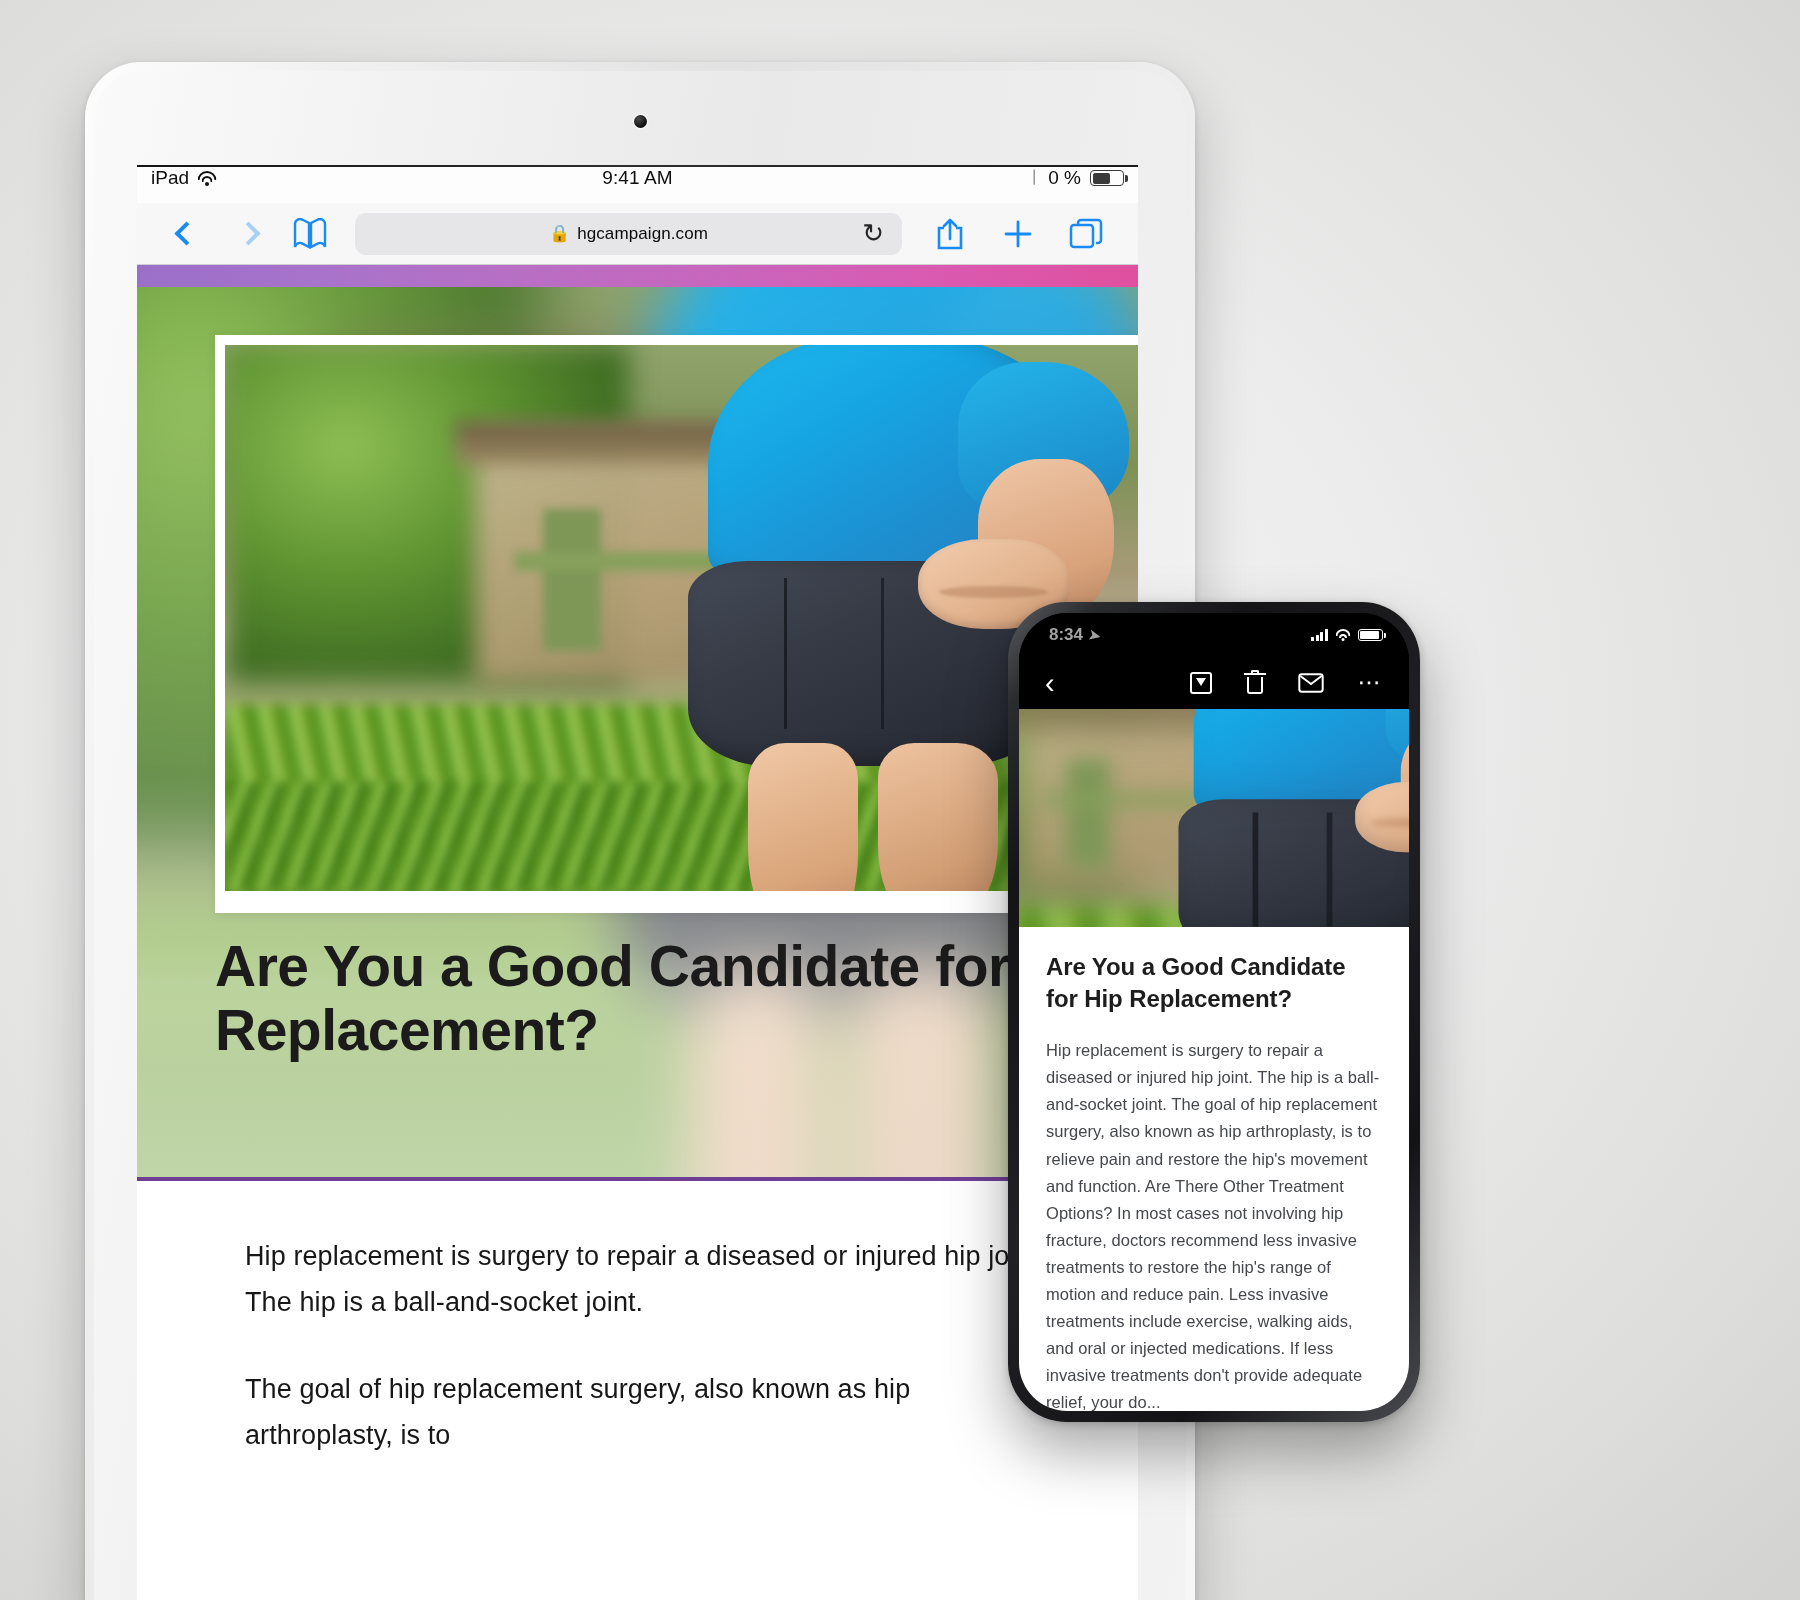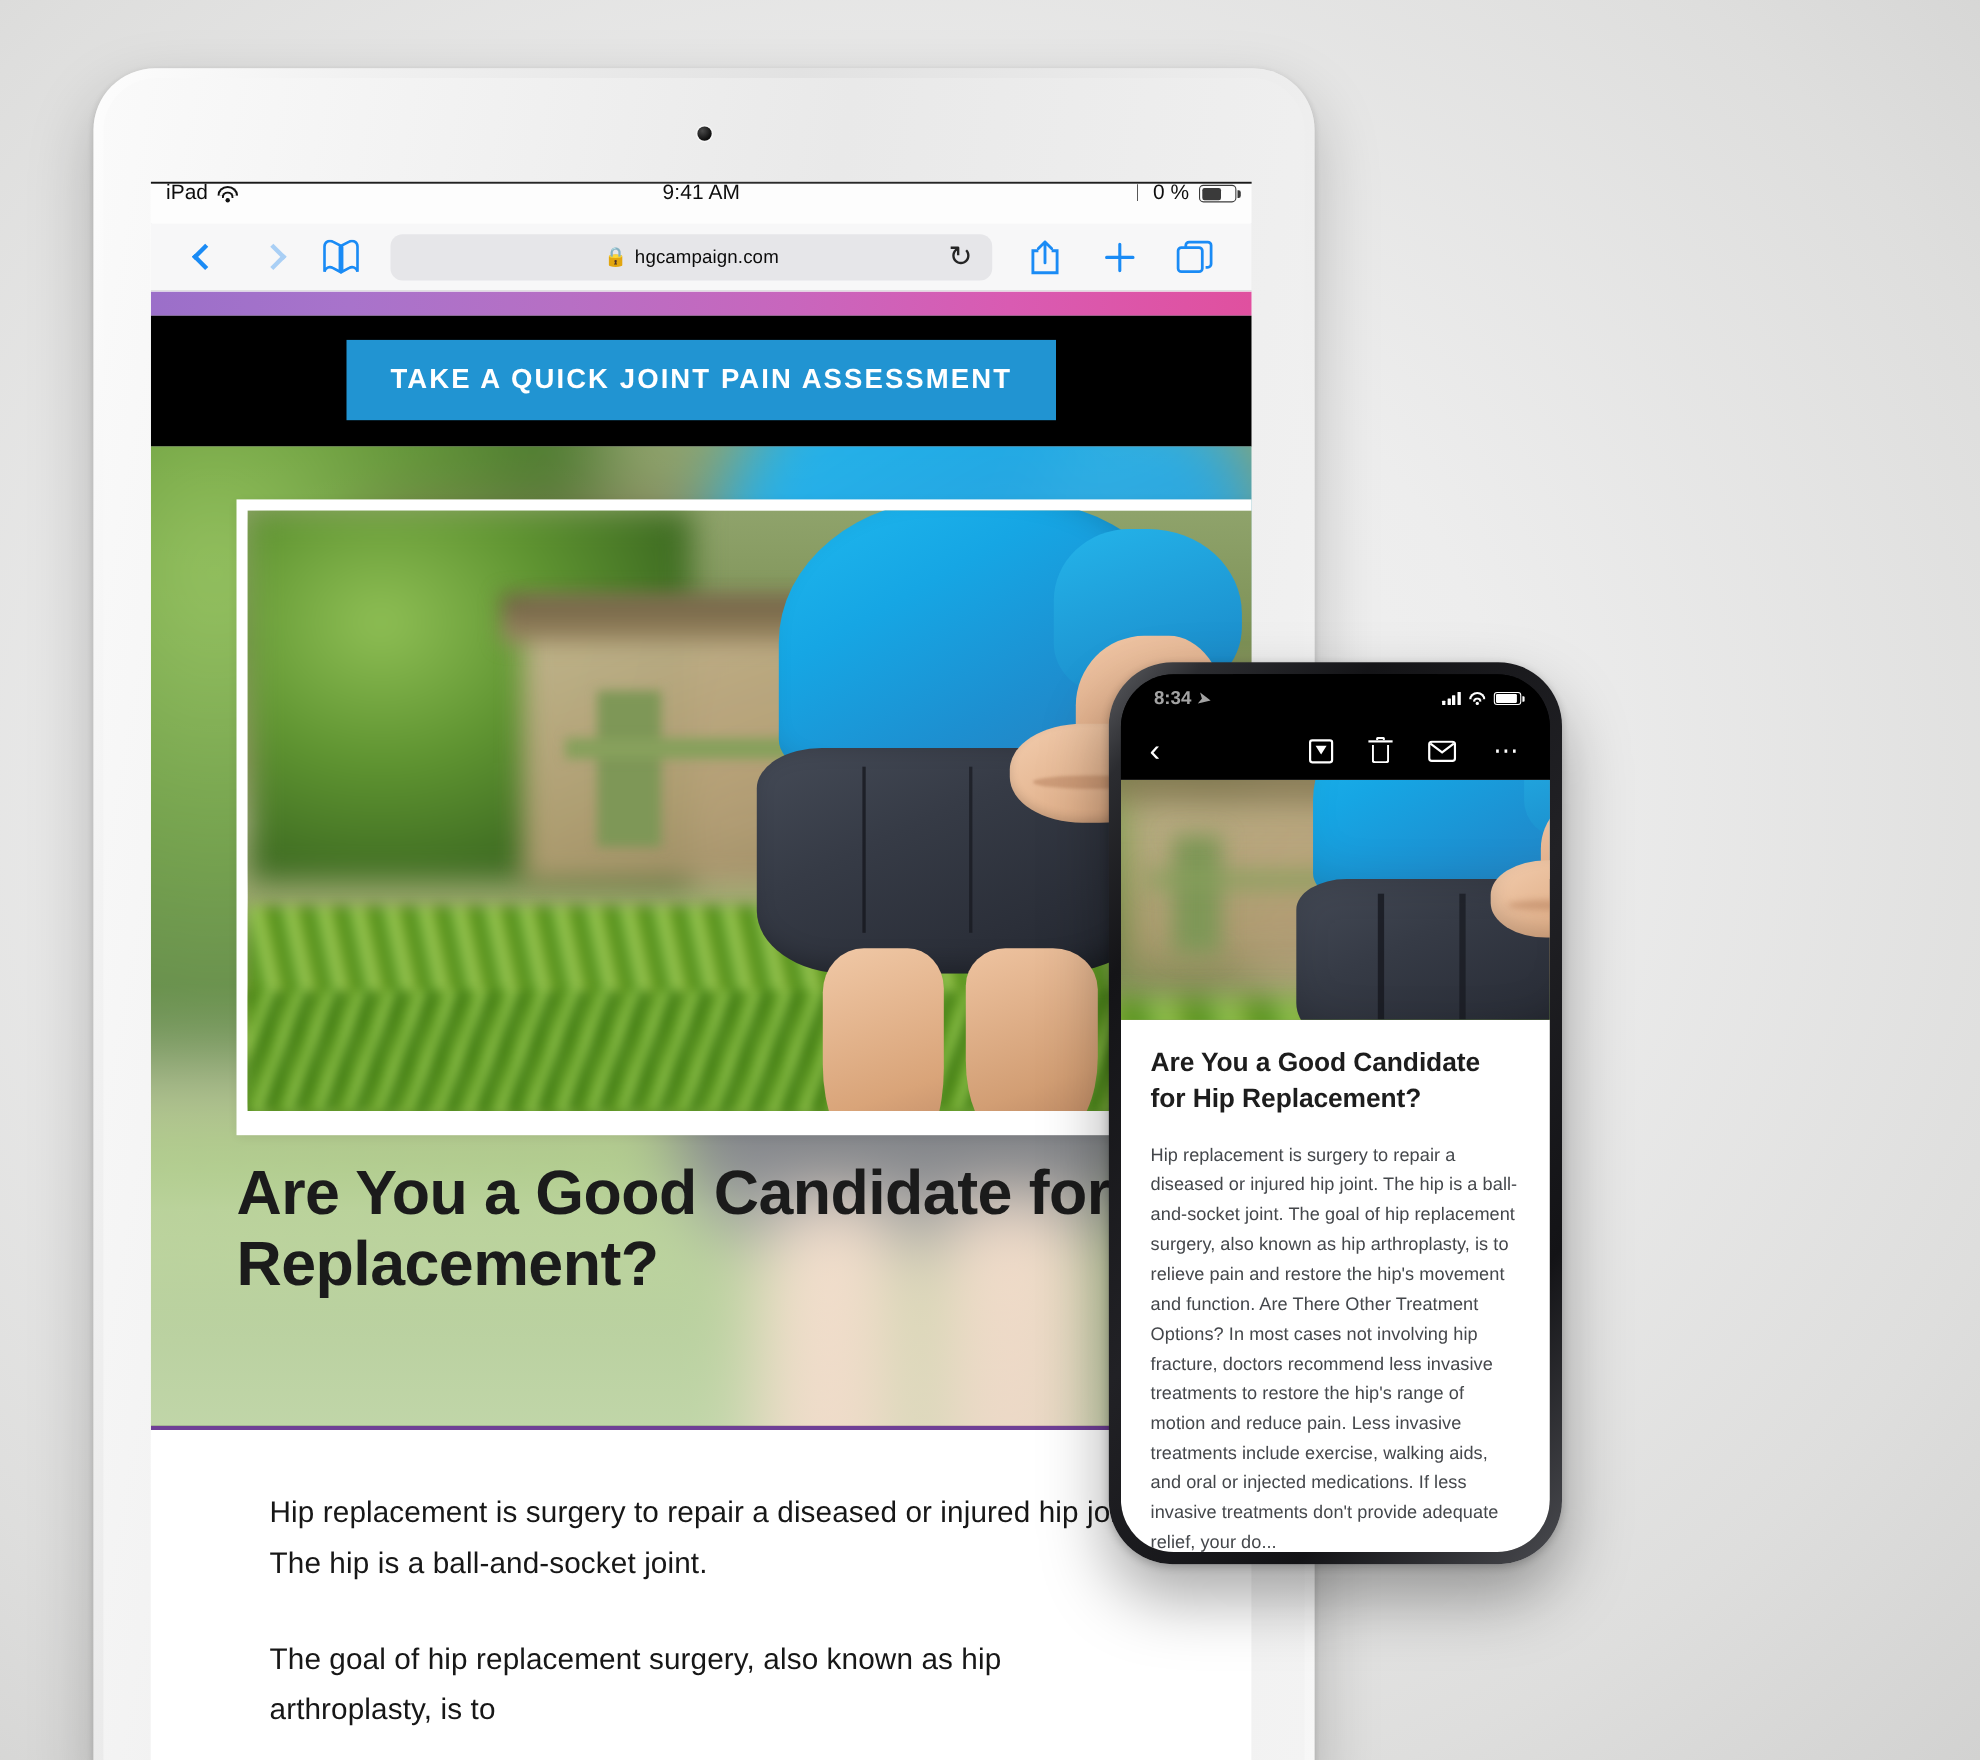--- a/index.html
+++ b/index.html
@@ -48,22 +48,22 @@
   .ipad-screen-topline {
     position: absolute; left: 0; top: 0; right: 0; height: 2px;
     background: linear-gradient(90deg,#151515,#2e2e2e 50%,#1a1a1a);
     z-index: 20;
   }
 
   
   .ipad-statusbar {
     height: 38px;
     background: #fdfdfd;
-    display: flex; align-items: flex-start;
-    padding: 0 14px;
+    display: flex; align-items: flex-end;
+    padding: 14px 14px;
     font-size: 19px; color: #0d0d0d;
     position: relative;
   }
   .sb-left { display: flex; align-items: center; gap: 8px; }
   .sb-center {
     position: absolute; left: 0; right: 0; text-align: center;
     font-size: 19px; letter-spacing: .1px;
   }
   .sb-right {
     margin-left: auto; display: flex; align-items: center; gap: 9px;
@@ -361,23 +361,20 @@
             <rect x="2" y="7" width="22" height="22" rx="3" fill="none" stroke="#1a8bf5" stroke-width="2.5"></rect>
             <path d="M9 7 V5 a3 3 0 0 1 3-3 h17 a3 3 0 0 1 3 3 v17 a3 3 0 0 1-3 3 h-2" fill="none" stroke="#1a8bf5" stroke-width="2.5"></path>
           </svg>
         </div>
       </div>
     </div>
 
     <div class="ipad-page">
       <div class="brandbar"></div>
 
-      <div class="ctaband">
-        <button class="cta-btn">TAKE A QUICK JOINT PAIN ASSESSMENT</button>
-      </div>
 
       <div class="hero">
         <div class="hero-bg">
           <div class="scene">
             <div class="sky"></div>
               <div class="trees"></div>
               <div class="house"></div>
             <div class="roofline"></div>
               <div class="railB"></div>
               <div class="railC"></div>

